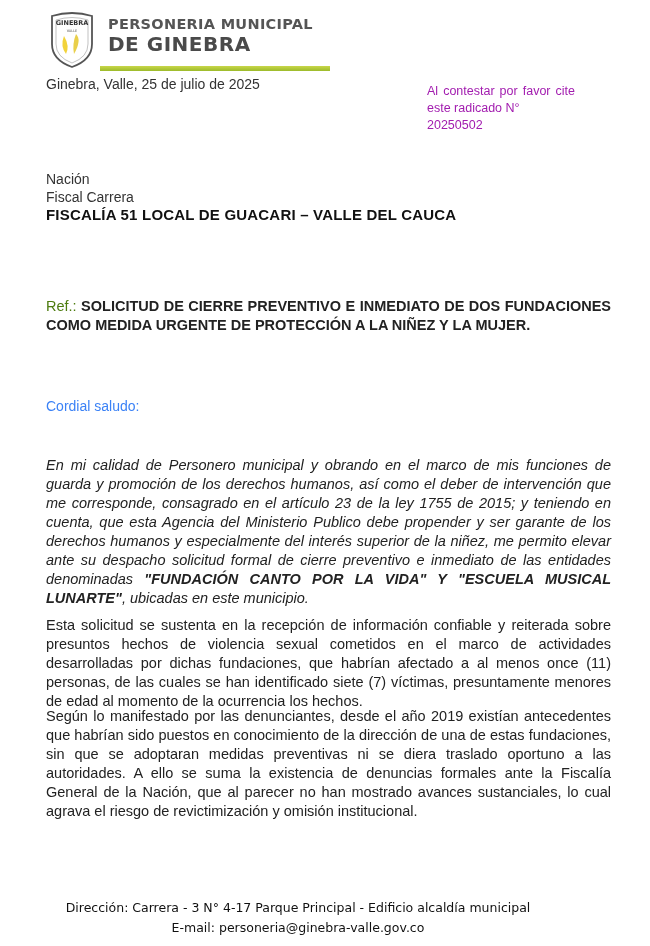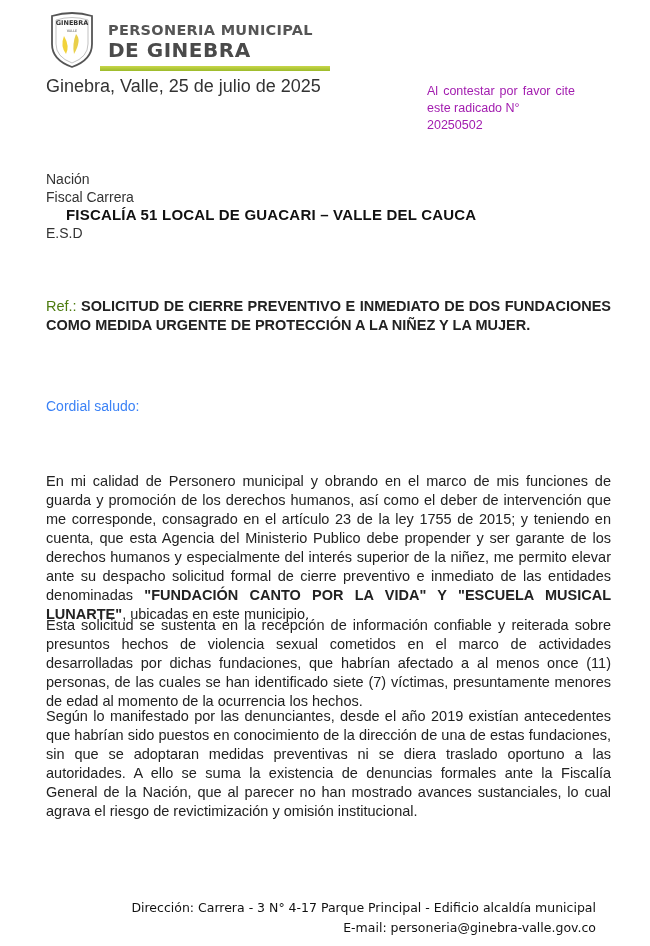--- a/index.html
+++ b/index.html
@@ -4,62 +4,62 @@
   <style>
     html, body { margin: 0; padding: 0; background: #ffffff; }
     body {
       width: 650px; height: 946px; position: relative; overflow: hidden;
       font-family: "Liberation Sans", sans-serif; color: #222;
     }
     .header { position: absolute; left: 48px; top: 10px; width: 290px; height: 60px; }
     .crest {
       position: absolute; left: 0; top: 0; width: 48px; height: 58px;
     }
-    .brand { position: absolute; left: 60px; top: 12px; }
+    .brand { position: absolute; left: 60px; top: 6px; }
     .brand-line1 {
       font-family: "DejaVu Sans", sans-serif; font-weight: bold; color: #555;
       font-size: 14.5px; letter-spacing: 0.3px; line-height: 16px; white-space: nowrap;
     }
     .brand-line2 {
       font-family: "DejaVu Sans", sans-serif; font-weight: bold; color: #4a4a4a;
       font-size: 20px; letter-spacing: 0.5px; line-height: 24px; white-space: nowrap;
     }
     .brand-bar {
       position: absolute; left: 52px; top: 56px; width: 230px; height: 5px;
       background: linear-gradient(#c8d64a, #9cbb2a);
     }
     .date {
-      position: absolute; left: 46px; top: 76px; font-size: 18px; color: #333;
+      position: absolute; left: 46px; top: 76px; font-size: 14px; color: #333;
     }
     .radicado {
       position: absolute; left: 427px; top: 83px; width: 148px;
       font-size: 12.5px; line-height: 17px; color: #a21caf;
     }
     .radicado .l1 { text-align: justify; text-align-last: justify; }
     .recipient {
       position: absolute; left: 46px; top: 170px; font-size: 14px; line-height: 18px; color: #333;
     }
-    .recipient .bold { font-weight: bold; font-size: 15px; color: #111; letter-spacing: 0.2px; margin-left: 20px; }
+    .recipient .bold { font-weight: bold; font-size: 15px; color: #111; letter-spacing: 0.2px; }
     .ref {
       position: absolute; left: 46px; top: 297px; width: 565px;
       font-size: 14.5px; line-height: 19px; text-align: justify; color: #222;
     }
     .ref .ref-label { font-weight: normal; color: #4d7c0f; }
     .ref .ref-text { font-weight: bold; }
     .greeting { position: absolute; left: 46px; top: 398px; font-size: 14px; color: #3b82f6; }
     .para {
       position: absolute; left: 46px; width: 565px;
       font-size: 14.5px; line-height: 19px; text-align: justify; color: #222;
     }
-    .p1 { top: 472px; }
+    .p1 { top: 456px; font-style: italic; }
     .p2 { top: 616px; }
     .p3 { top: 707px; }
     .para b { font-weight: bold; }
     .footer {
-      position: absolute; left: 0; top: 898px; width: 596px; text-align: right;
+      position: absolute; left: 0; top: 898px; width: 596px; text-align: center;
       font-family: "DejaVu Sans", sans-serif; font-size: 12.5px; line-height: 20px; color: #111;
     }
   </style>
 </head>
 <body>
 
 <div class="header">
   <svg class="crest" viewBox="0 0 48 58">
     <path d="M4 6 Q24 0 44 6 L44 34 Q44 50 24 57 Q4 50 4 34 Z" fill="#ffffff" stroke="#555" stroke-width="1.8"></path>
     <path d="M8 10 Q24 5 40 10 L40 34 Q40 47 24 53 Q8 47 8 34 Z" fill="none" stroke="#999" stroke-width="0.6"></path>
@@ -79,21 +79,20 @@
 
 <div class="radicado">
   <div class="l1">Al contestar por favor cite</div>
   <div>este radicado N° 20250502</div>
 </div>
 
 <div class="recipient">
   <div>Nación</div>
   <div>Fiscal Carrera</div>
   <div class="bold">FISCALÍA 51 LOCAL DE GUACARI – VALLE DEL CAUCA</div>
-  <div>E.S.D</div>
 </div>
 
 <div class="ref">
   <span class="ref-label">Ref.:</span>
   <span class="ref-text">SOLICITUD DE CIERRE PREVENTIVO E INMEDIATO DE DOS FUNDACIONES COMO MEDIDA URGENTE DE PROTECCIÓN A LA NIÑEZ Y LA MUJER.</span>
 </div>
 
 <div class="greeting">Cordial saludo:</div>
 
 <div class="para p1"><span>En mi calidad de Personero municipal y obrando en el marco de mis funciones de guarda y promoción de los derechos humanos, así como el deber de intervención que me corresponde, consagrado en el artículo 23 de la ley 1755 de 2015; y teniendo en cuenta,  que esta Agencia del Ministerio Publico debe propender y ser garante de los derechos humanos y especialmente del interés superior de la niñez, me permito elevar ante su despacho solicitud formal de cierre preventivo e inmediato de las entidades denominadas </span><b>"FUNDACIÓN CANTO POR LA VIDA"</b><b> Y </b><b>"ESCUELA MUSICAL LUNARTE"</b><span>, ubicadas en este municipio.</span></div>

